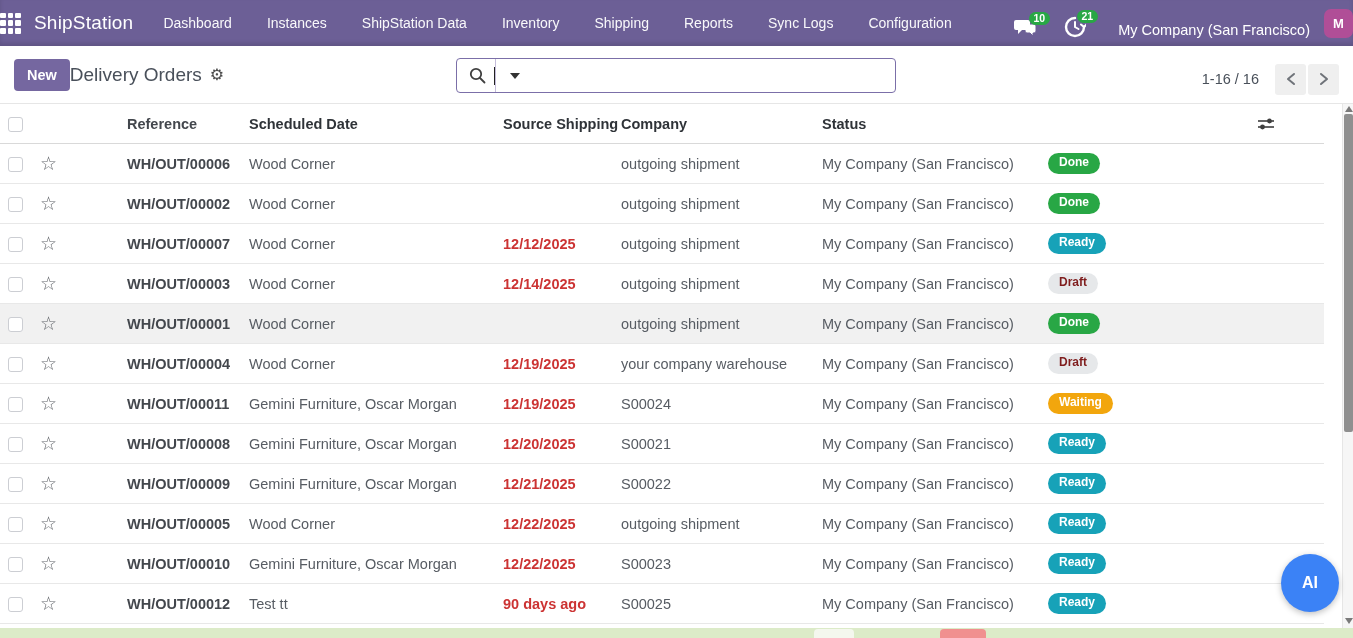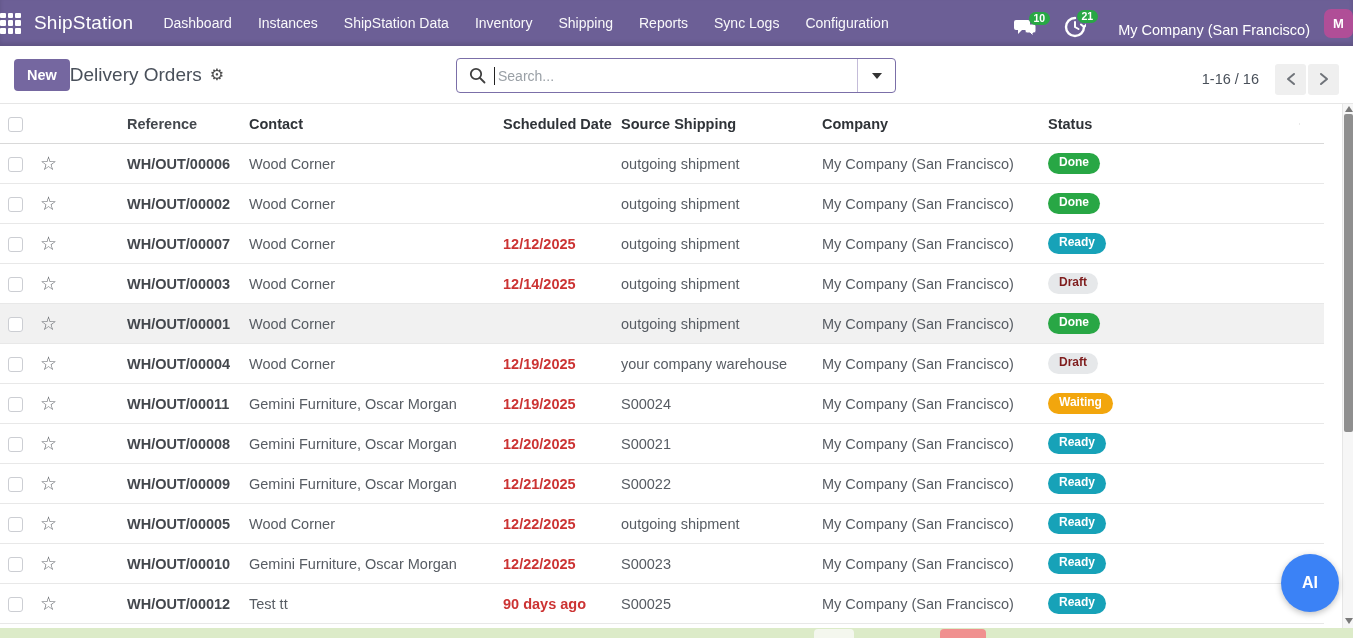--- a/index.html
+++ b/index.html
@@ -25,21 +25,21 @@
     width: 21px; height: 21px;
     display: grid;
     grid-template-columns: repeat(3, 1fr);
     gap: 2px;
     margin-right: 13px;
     cursor: pointer;
     flex: none;
   }
   .apps-grid span { background: #fff; border-radius: 1px; }
   .brand { font-size: 19px; letter-spacing: .2px; margin-right: 30px; white-space: nowrap; }
-  .nav-items { display: flex; align-items: center; gap: 26px; font-size: 14px; }
+  .nav-items { display: flex; align-items: center; gap: 35px; font-size: 14px; }
   .nav-item { color: rgba(255,255,255,.96); cursor: pointer; white-space: nowrap; }
   .nav-right { margin-left: auto; display: flex; align-items: flex-end; }
   .nav-icon-wrap { position: relative; margin-right: 26px; cursor: pointer; }
   .nav-icon-wrap svg { display: block; }
   .notif-badge {
     position: absolute; top: -6px; right: -12px;
     background: #28a745; color: #fff;
     font-size: 10.5px; font-weight: 700;
     border-radius: 9px; padding: 1px 5px 2px;
     line-height: 1;
@@ -240,21 +240,20 @@
   <button class="btn-new">New</button>
   <span class="page-title">Delivery Orders</span>
   <span class="gear">⚙</span>
 
   <div class="search-box">
     <svg class="mag" width="17" height="17" viewBox="0 0 17 17">
       <circle cx="7" cy="7" r="5.2" fill="none" stroke="#3f3f3f" stroke-width="1.8"></circle>
       <line x1="11" y1="11" x2="15.5" y2="15.5" stroke="#3f3f3f" stroke-width="1.8" stroke-linecap="round"></line>
     </svg>
     <span class="search-caret"></span>
-    <input class="search-input" type="text" value="" placeholder="Search..." style="">
     <div class="search-toggle">
       <span class="tri"></span>
     </div>
   </div>
 
   <div class="pager">
     <span class="pager-text">1-16 / 16</span>
     <button class="pager-btn">
       <svg width="10" height="14" viewBox="0 0 10 14">
         <polyline points="8,2 2,7 8,12" fill="none" stroke="#6f7379" stroke-width="2" stroke-linecap="round" stroke-linejoin="round"></polyline>
@@ -266,21 +265,20 @@
       </svg>
     </button>
   </div>
 </div>
 
 <div class="table">
   <div class="thead">
     <div class="cell c-check"><span class="checkbox"></span></div>
     <div class="cell c-star"></div>
     <div class="cell c-ref">Reference</div>
-    <div class="cell">Contact</div>
     <div class="cell">Scheduled Date</div>
     <div class="cell">Source Shipping</div>
     <div class="cell">Company</div>
     <div class="cell">Status</div>
     <div class="cell c-opt">
       <svg width="18" height="16" viewBox="0 0 18 16">
         <line x1="1" y1="5" x2="17" y2="5" stroke="#3e3e3e" stroke-width="1.6"></line>
         <circle cx="12.5" cy="5" r="2.4" fill="#3e3e3e"></circle>
         <line x1="1" y1="11" x2="17" y2="11" stroke="#3e3e3e" stroke-width="1.6"></line>
         <circle cx="5.5" cy="11" r="2.4" fill="#3e3e3e"></circle>

